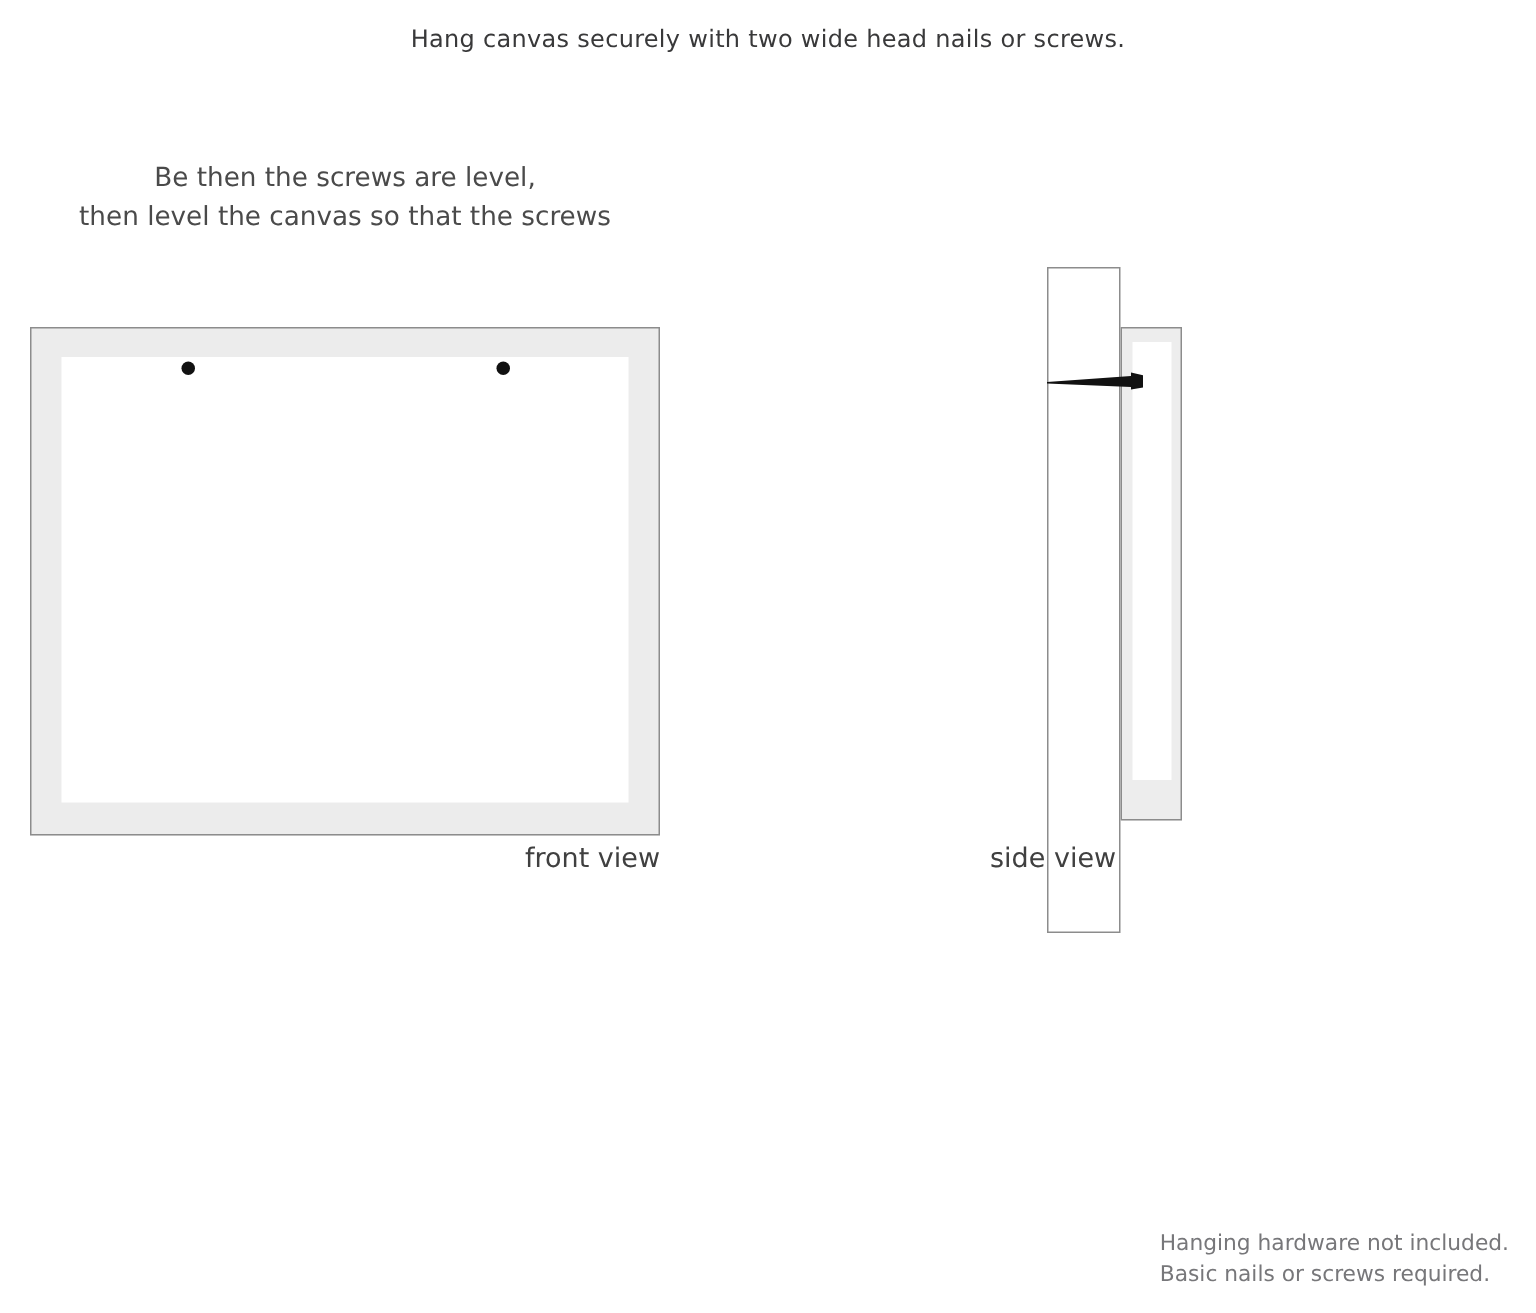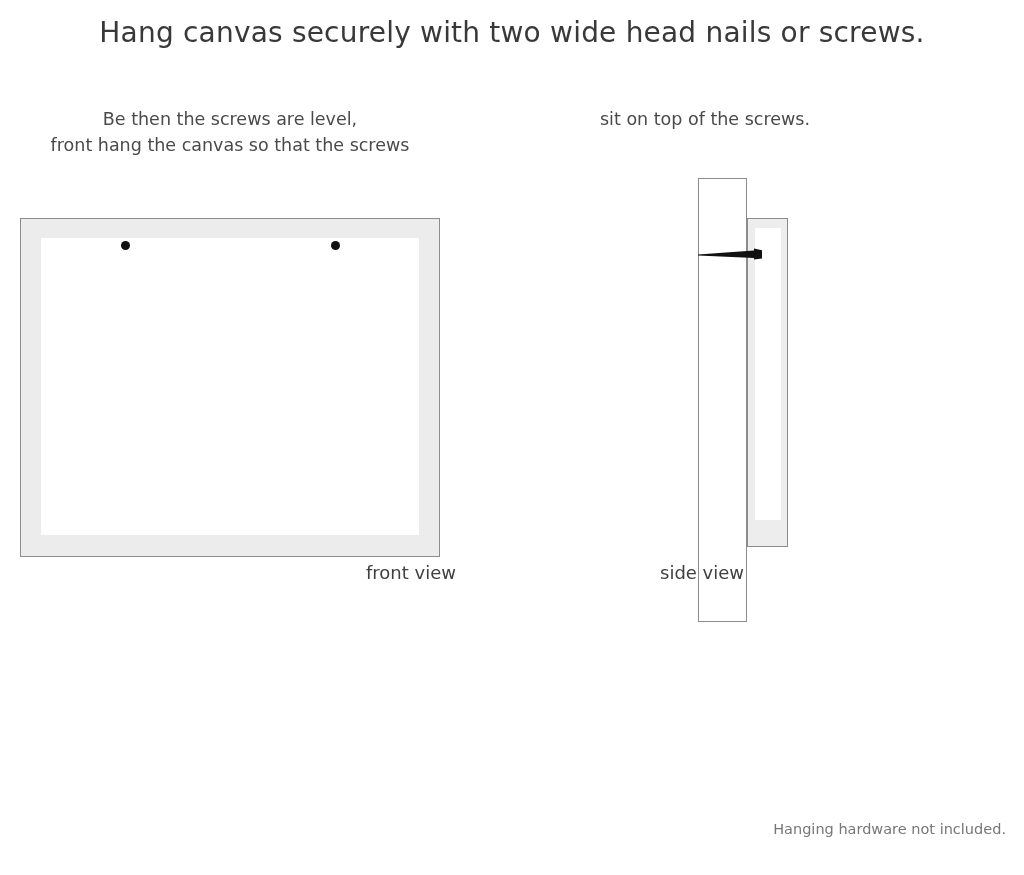--- a/index.html
+++ b/index.html
@@ -18,21 +18,21 @@
     -webkit-font-smoothing: antialiased;
   }
 
   
   .title {
     position: absolute;
     left: 0;
     top: 16px;
     width: 1024px;
     text-align: center;
-    font-size: 28px;
+    font-size: 16px;
     font-weight: 400;
     letter-spacing: 0.2px;
     color: #39393a;
     white-space: nowrap;
   }
 
   
   .caption {
     position: absolute;
     font-size: 17.5px;
@@ -135,21 +135,21 @@
   }
 
   
   .view-label {
     position: absolute;
     font-size: 18px;
     color: #404040;
     white-space: nowrap;
   }
   .label-front {
-    left: 256px;
+    left: 240px;
     top: 562px;
     width: 200px;
     text-align: right;
   }
   .label-side {
     left: 660px;
     top: 562px;
     width: 200px;
   }
 
@@ -165,25 +165,24 @@
   }
   .disclaimer div { white-space: nowrap; }
 </style>
 </head>
 <body>
 
 <div class="title">Hang canvas securely with two wide head nails or screws.</div>
 
 <div class="caption caption-left">
   <div>Be then the screws are level,</div>
-  <div>front hang the canvas so that the screws</div>
+  <div>then level the canvas so that the screws</div>
 </div>
 
 <div class="caption caption-right">
-  <div>sit on top of the screws.</div>
 </div>
 
 <div class="front-view">
   <div class="front-frame"></div>
   <div class="front-inner"></div>
   <div class="screw-dot screw-dot-left"></div>
   <div class="screw-dot screw-dot-right"></div>
 </div>
 
 <div class="side-view">
@@ -196,13 +195,14 @@
 
     <polygon points="56,2.4 64,4.2 64,12.4 56,13.6" fill="#111111"></polygon>
   </svg>
 </div>
 
 <div class="view-label label-front">front view</div>
 <div class="view-label label-side">side view</div>
 
 <div class="disclaimer">
   <div>Hanging hardware not included.</div>
+  <div>Basic nails or screws required.</div>
 </div>
 
 </body></html>

